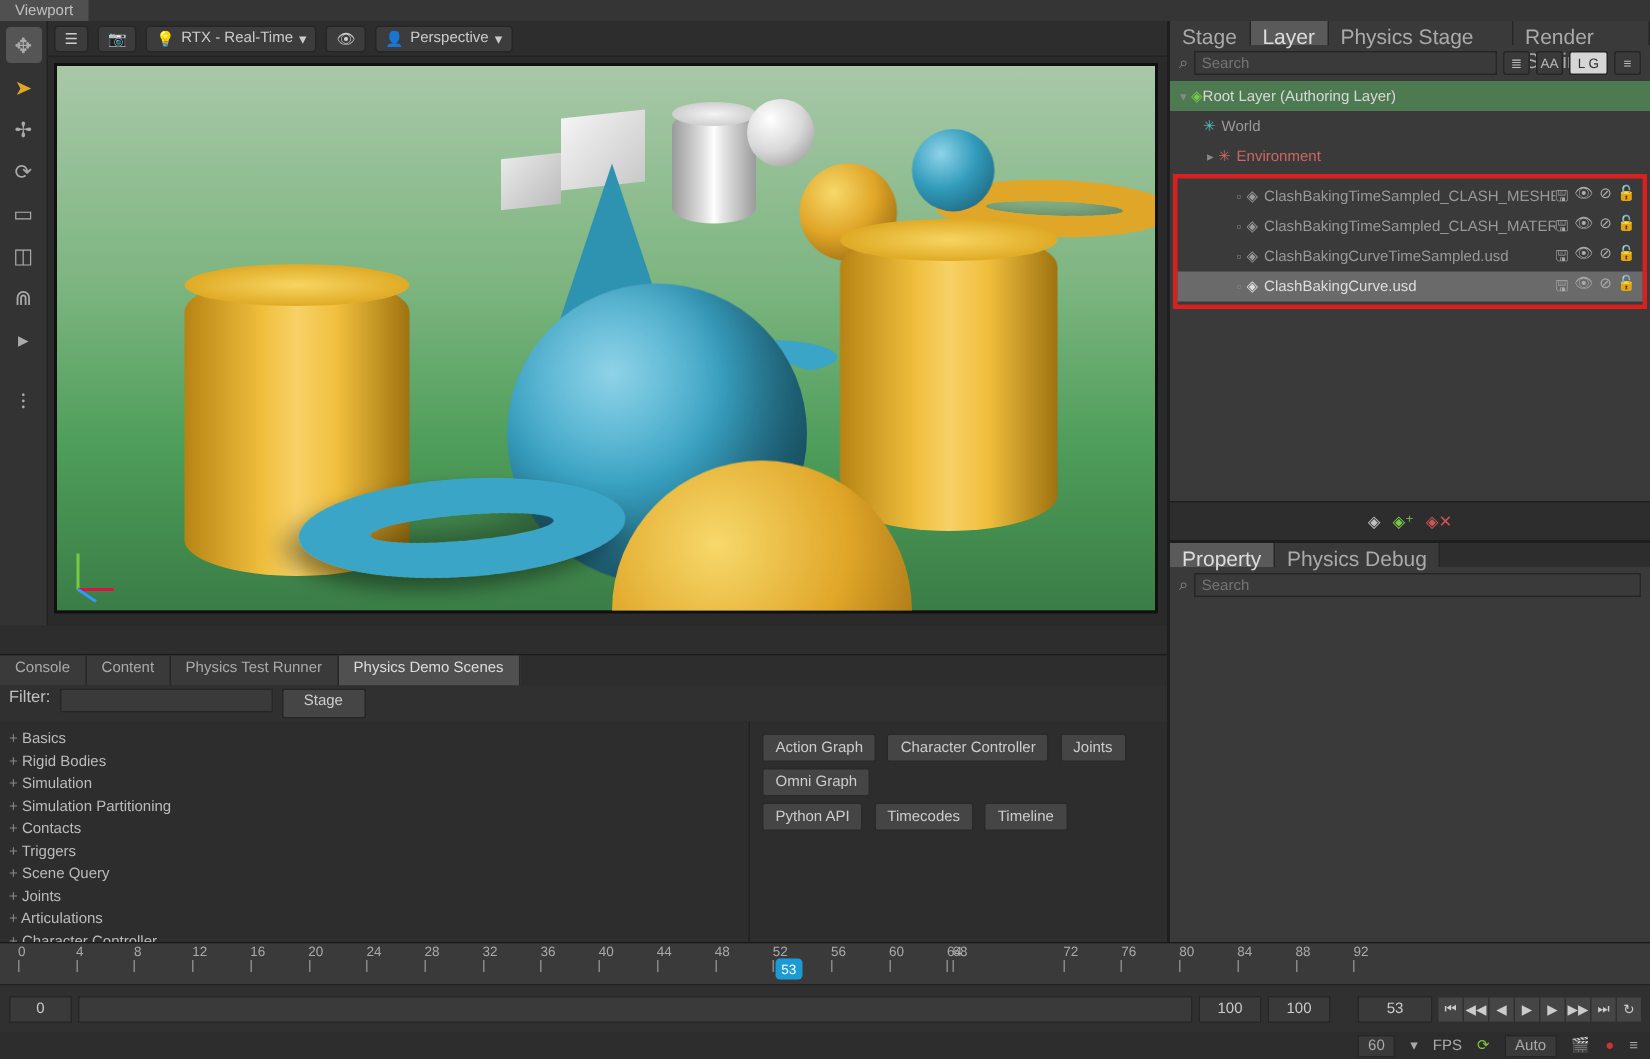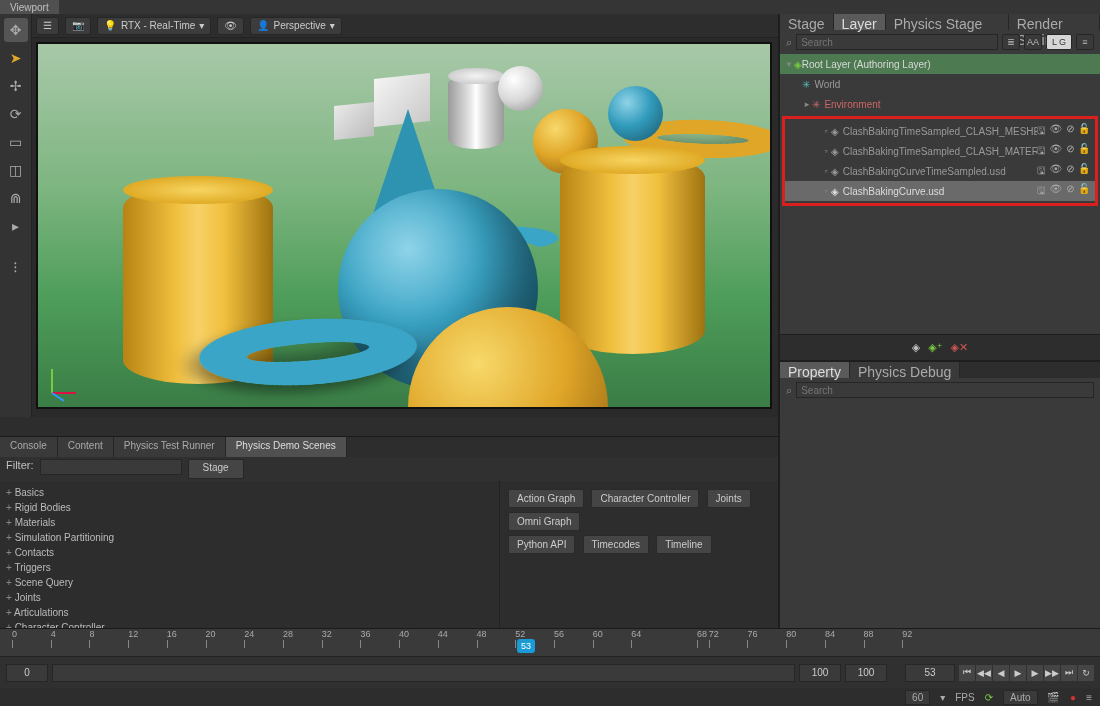--- a/index.html
+++ b/index.html
@@ -170,21 +170,21 @@
         </div>
         <div class="filter-row">
           <span>Filter:</span>
           <input style="">
           <div class="clear-btn">Stage</div>
         </div>
         <div class="bottom-split">
           <div class="tree">
             <div class="tree-row">Basics</div>
             <div class="tree-row">Rigid Bodies</div>
-            <div class="tree-row">Materials</div>
+            <div class="tree-row">Simulation</div>
             <div class="tree-row">Simulation Partitioning</div>
             <div class="tree-row">Contacts</div>
             <div class="tree-row">Triggers</div>
             <div class="tree-row">Scene Query</div>
             <div class="tree-row">Joints</div>
             <div class="tree-row">Articulations</div>
             <div class="tree-row">Character Controller</div>
 
           </div>
           <div class="chips">
@@ -321,21 +321,21 @@
         <div class="tl-tick" style="left: 282.968px;">28</div>
         <div class="tl-tick" style="left: 321.677px;">32</div>
         <div class="tl-tick" style="left: 360.387px;">36</div>
         <div class="tl-tick" style="left: 399.097px;">40</div>
         <div class="tl-tick" style="left: 437.806px;">44</div>
         <div class="tl-tick" style="left: 476.516px;">48</div>
         <div class="tl-tick" style="left: 515.226px;">52</div>
         <div class="tl-tick" style="left: 553.935px;">56</div>
         <div class="tl-tick" style="left: 592.645px;">60</div>
         <div class="tl-tick" style="left: 631.355px;">64</div>
-        <div class="tl-tick" style="left: 697px;">68</div>
+        <div class="tl-tick" style="left: 635px;">68</div>
         <div class="tl-tick" style="left: 708.774px;">72</div>
         <div class="tl-tick" style="left: 747.484px;">76</div>
         <div class="tl-tick" style="left: 786.194px;">80</div>
         <div class="tl-tick" style="left: 824.903px;">84</div>
         <div class="tl-tick" style="left: 863.613px;">88</div>
         <div class="tl-tick" style="left: 902.323px;">92</div>
       </div>
     <div class="tl-ctrl">
       <div class="tl-box num">0</div>
       <div class="tl-box wide"></div>

